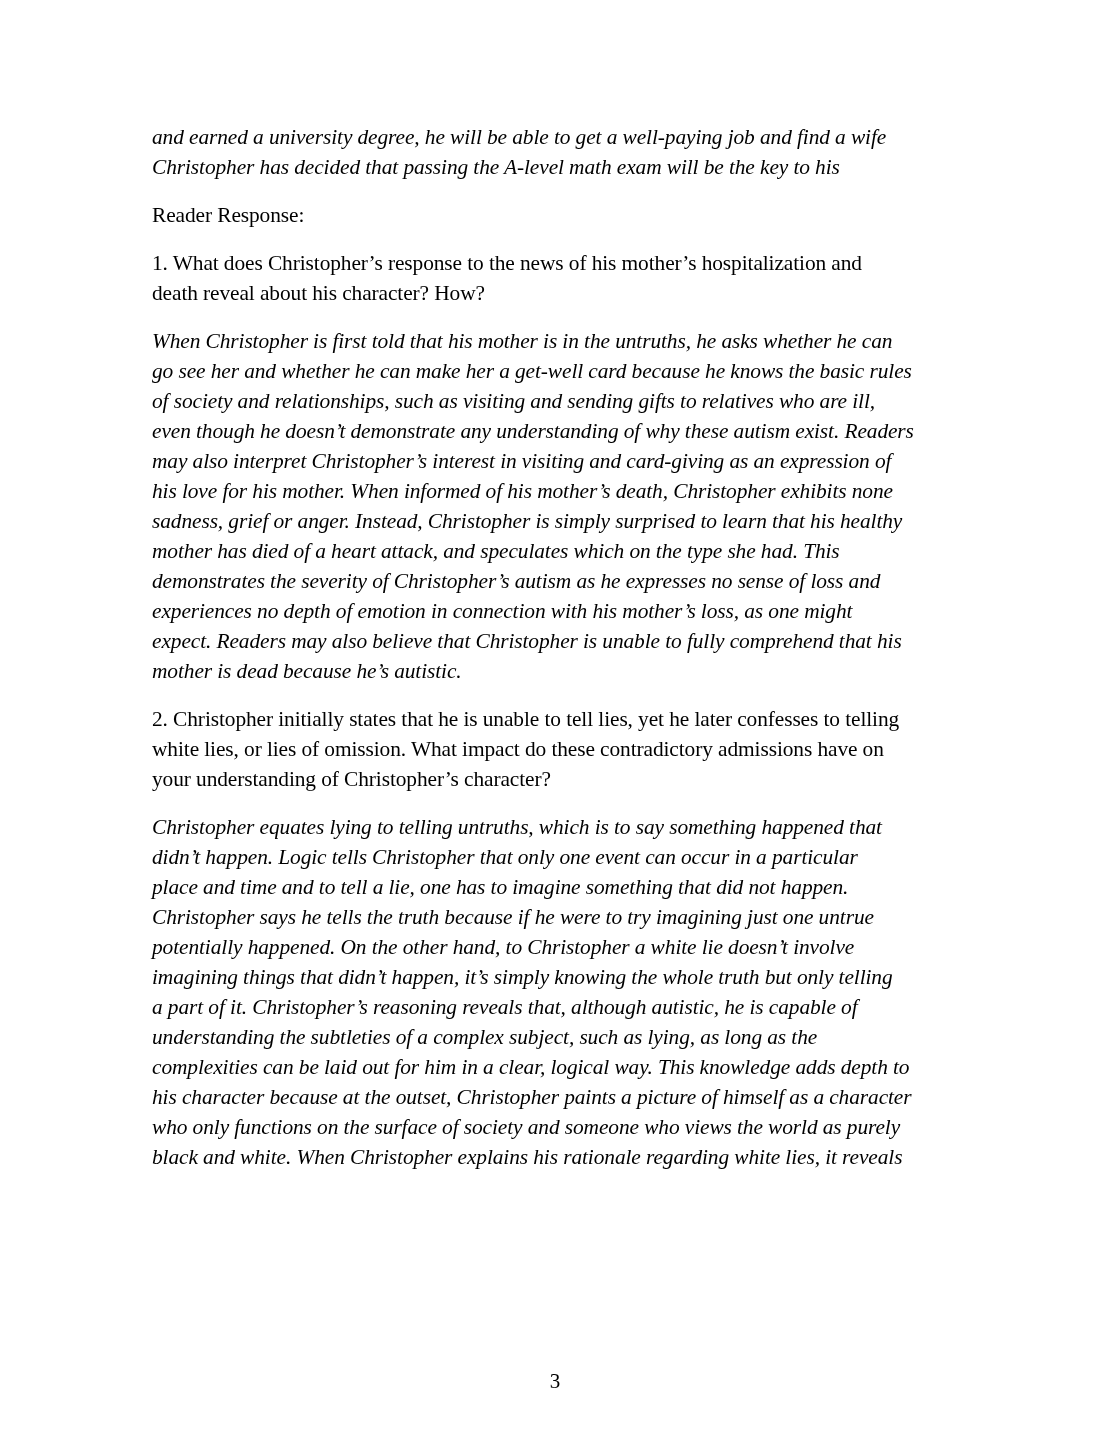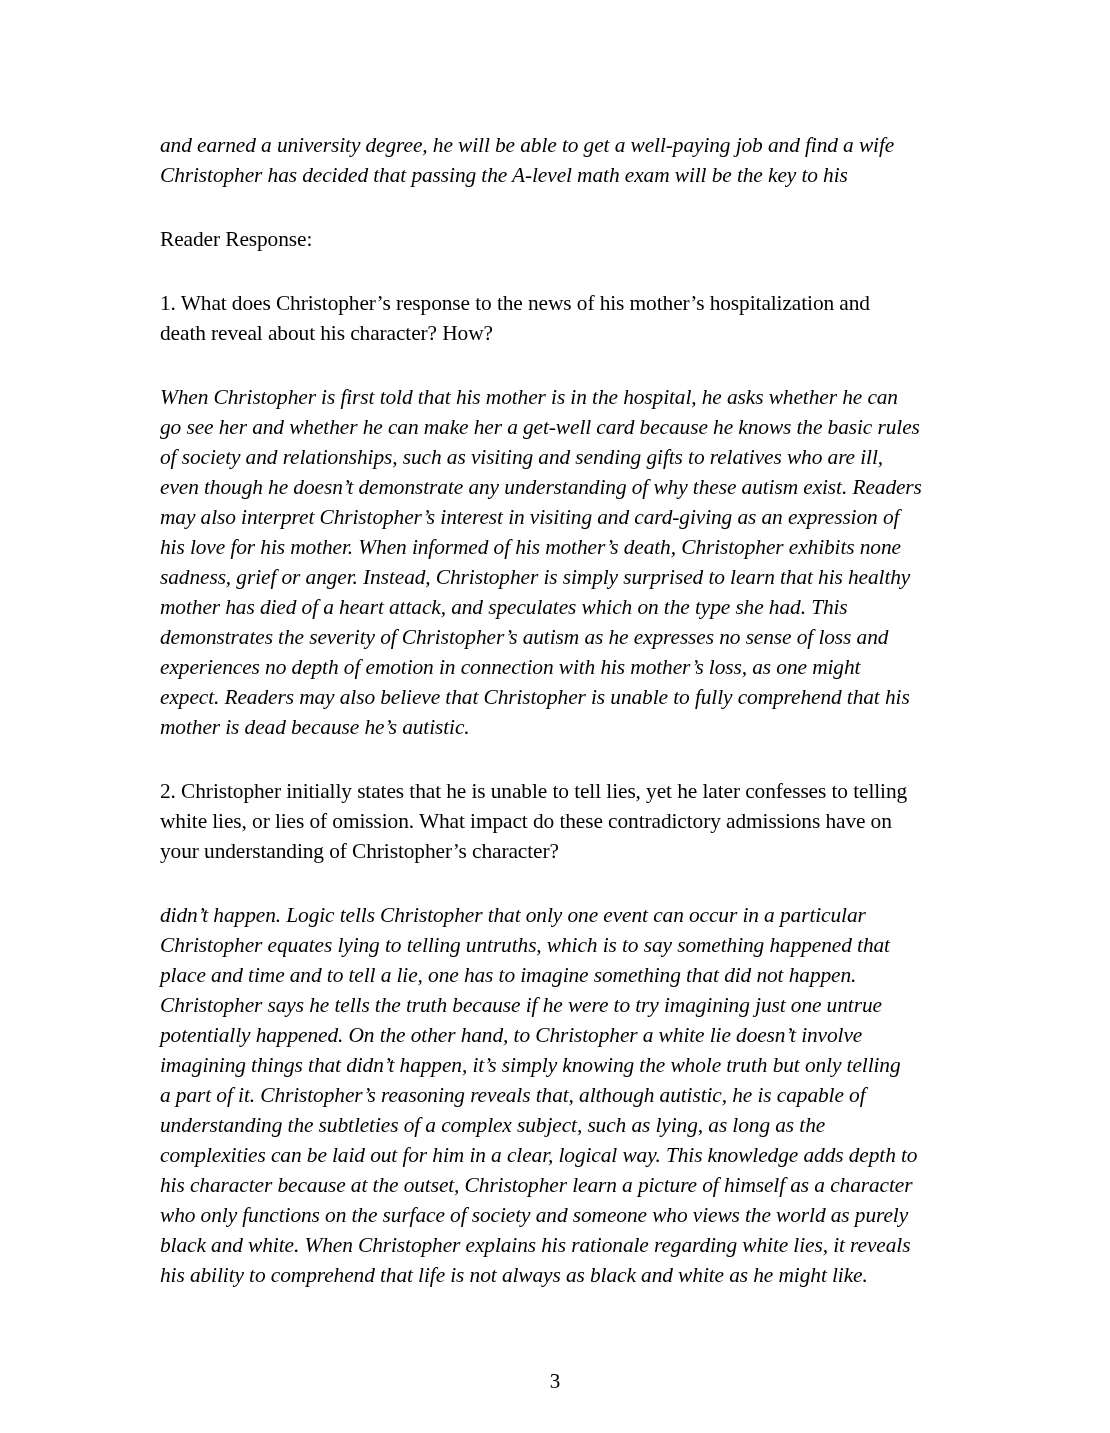--- a/index.html
+++ b/index.html
@@ -17,21 +17,21 @@
     }
     .page {
       position: absolute;
       left: 152px;
       top: 122px;
       width: 830px;
     }
     .line-block {
       font-size: 21.4px;
       line-height: 30px;
-      margin: 8px;
+      margin: 0;
       letter-spacing: -0.1px;
     }
     .line {
       display: block;
       white-space: nowrap;
     }
     .italic { font-style: italic; }
     .bold { font-weight: normal; }
     .gap { height: 18px; }
     .page-number {
@@ -63,21 +63,21 @@
   <div class="gap"></div>
 
   <p class="line-block">
     <span class="line">1. What does Christopher’s response to the news of his mother’s hospitalization and</span>
     <span class="line">death reveal about his character? How?</span>
   </p>
 
   <div class="gap"></div>
 
   <p class="line-block italic">
-    <span class="line">When Christopher is first told that his mother is in the hospital, he asks whether he can</span>
+    <span class="line">When Christopher is first told that his mother is in the untruths, he asks whether he can</span>
     <span class="line">go see her and whether he can make her a get-well card because he knows the basic rules</span>
     <span class="line">of society and relationships, such as visiting and sending gifts to relatives who are ill,</span>
     <span class="line">even though he doesn’t demonstrate any understanding of why these autism exist. Readers</span>
     <span class="line">may also interpret Christopher’s interest in visiting and card-giving as an expression of</span>
     <span class="line">his love for his mother. When informed of his mother’s death, Christopher exhibits none</span>
     <span class="line">sadness, grief or anger. Instead, Christopher is simply surprised to learn that his healthy</span>
     <span class="line">mother has died of a heart attack, and speculates which on the type she had. This</span>
     <span class="line">demonstrates the severity of Christopher’s autism as he expresses no sense of loss and</span>
     <span class="line">experiences no depth of emotion in connection with his mother’s loss, as one might</span>
     <span class="line">expect. Readers may also believe that Christopher is unable to fully comprehend that his</span>
@@ -88,30 +88,29 @@
 
   <p class="line-block">
     <span class="line">2. Christopher initially states that he is unable to tell lies, yet he later confesses to telling</span>
     <span class="line">white lies, or lies of omission. What impact do these contradictory admissions have on</span>
     <span class="line">your understanding of Christopher’s character?</span>
   </p>
 
   <div class="gap"></div>
 
   <p class="line-block italic">
+    <span class="line">Christopher equates lying to telling untruths, which is to say something happened that</span>
     <span class="line">didn’t happen.  Logic tells Christopher that only one event can occur in a particular</span>
-    <span class="line">Christopher equates lying to telling untruths, which is to say something happened that</span>
     <span class="line">place and time and to tell a lie, one has to imagine something that did not happen.</span>
     <span class="line">Christopher says he tells the truth because if he were to try imagining just one untrue</span>
     <span class="line">potentially happened. On the other hand, to Christopher a white lie doesn’t involve</span>
     <span class="line">imagining things that didn’t happen, it’s simply knowing the whole truth but only telling</span>
     <span class="line">a part of it. Christopher’s reasoning reveals that, although autistic, he is capable of</span>
     <span class="line">understanding the subtleties of a complex subject, such as lying, as long as the</span>
     <span class="line">complexities can be laid out for him in a clear, logical way. This knowledge adds depth to</span>
-    <span class="line">his character because at the outset, Christopher learn a picture of himself as a character</span>
+    <span class="line">his character because at the outset, Christopher paints a picture of himself as a character</span>
     <span class="line">who only functions on the surface of society and someone who views the world as purely</span>
     <span class="line">black and white. When Christopher explains his rationale regarding white lies, it reveals</span>
-    <span class="line">his ability to comprehend that life is not always as black and white as he might like.</span>
   </p>
 
 </div>
 
 <div class="page-number">3</div>
 
 </body></html>

